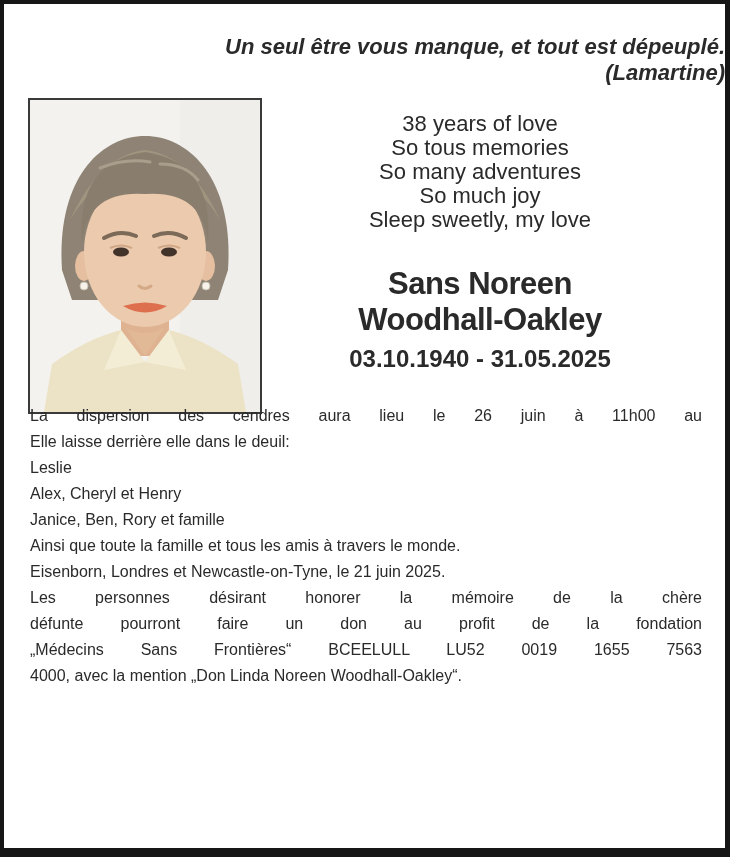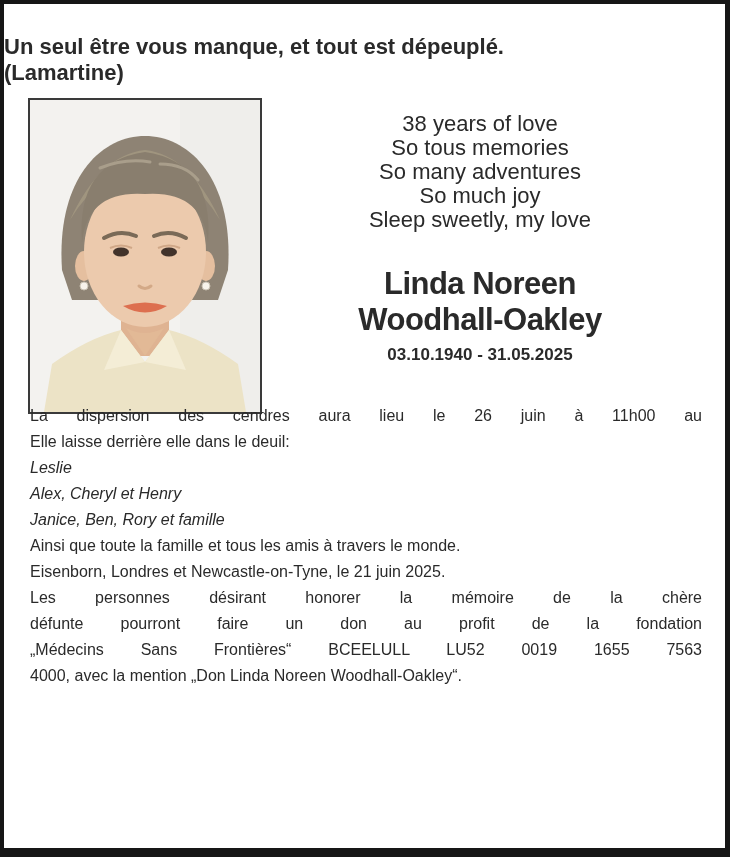--- a/index.html
+++ b/index.html
@@ -12,21 +12,22 @@
     border: 4px solid #161616;
     border-right-width: 5px;
     border-bottom-width: 9px;
     font-family: "Liberation Sans", "DejaVu Sans", sans-serif;
     color: #2a2a2a;
     overflow: hidden;
   }
   .quote {
     position: absolute;
     top: 30px; left: 0; right: 0;
-    text-align: left;
+    text-align: right;
+    font-style: italic;
     font-weight: 600;
     font-size: 22px;
     line-height: 26px;
   }
   .photo-frame {
     position: absolute;
     left: 24px; top: 94px;
     width: 230px; height: 312px;
     border: 2px solid #3a3a3a;
     background: #f3f2ef;
@@ -38,29 +39,29 @@
     text-align: center;
   }
   .tribute { font-size: 22px; line-height: 24px; }
   .name {
     margin-top: 34px;
     font-size: 31px;
     line-height: 36px;
     font-weight: bold;
     letter-spacing: -0.5px;
   }
-  .dates { margin-top: 7px; font-size: 17px; font-weight: 600; }
+  .dates { margin-top: 7px; font-size: 24px; font-weight: 600; }
   .bodytext {
     position: absolute;
     left: 26px; top: 399px; width: 672px;
     font-size: 16px;
     line-height: 26px;
   }
   .jline { text-align: justify; text-align-last: justify; }
-  .mb18 { margin-bottom: 18px; font-style: italic; }
+  .mb18 { margin-bottom: 18px; }
   .mb22 { margin-bottom: 22px; }
   .mb26 { margin-bottom: 26px; }
   .bold { font-weight: normal; text-align: center; }
   p, .para { margin: 0; }
 </style>
 </head>
 <body>
 
 <div class="sheet">
 
@@ -109,21 +110,21 @@
 
   <div class="right-col">
     <div class="tribute">
       <div>38 years of love</div>
       <div>So tous memories</div>
       <div>So many adventures</div>
       <div>So much joy</div>
       <div>Sleep sweetly, my love</div>
     </div>
     <div class="name">
-      <div>Linda Noreen</div>
+      <div>Sans Noreen</div>
       <div>Woodhall-Oakley</div>
     </div>
     <div class="dates">03.10.1940 - 31.05.2025</div>
   </div>
 
   <div class="bodytext">
 
     <div class="para mb22">
       <div class="jline">La dispersion des cendres aura lieu le 26 juin à 11h00 au</div>
     </div>

